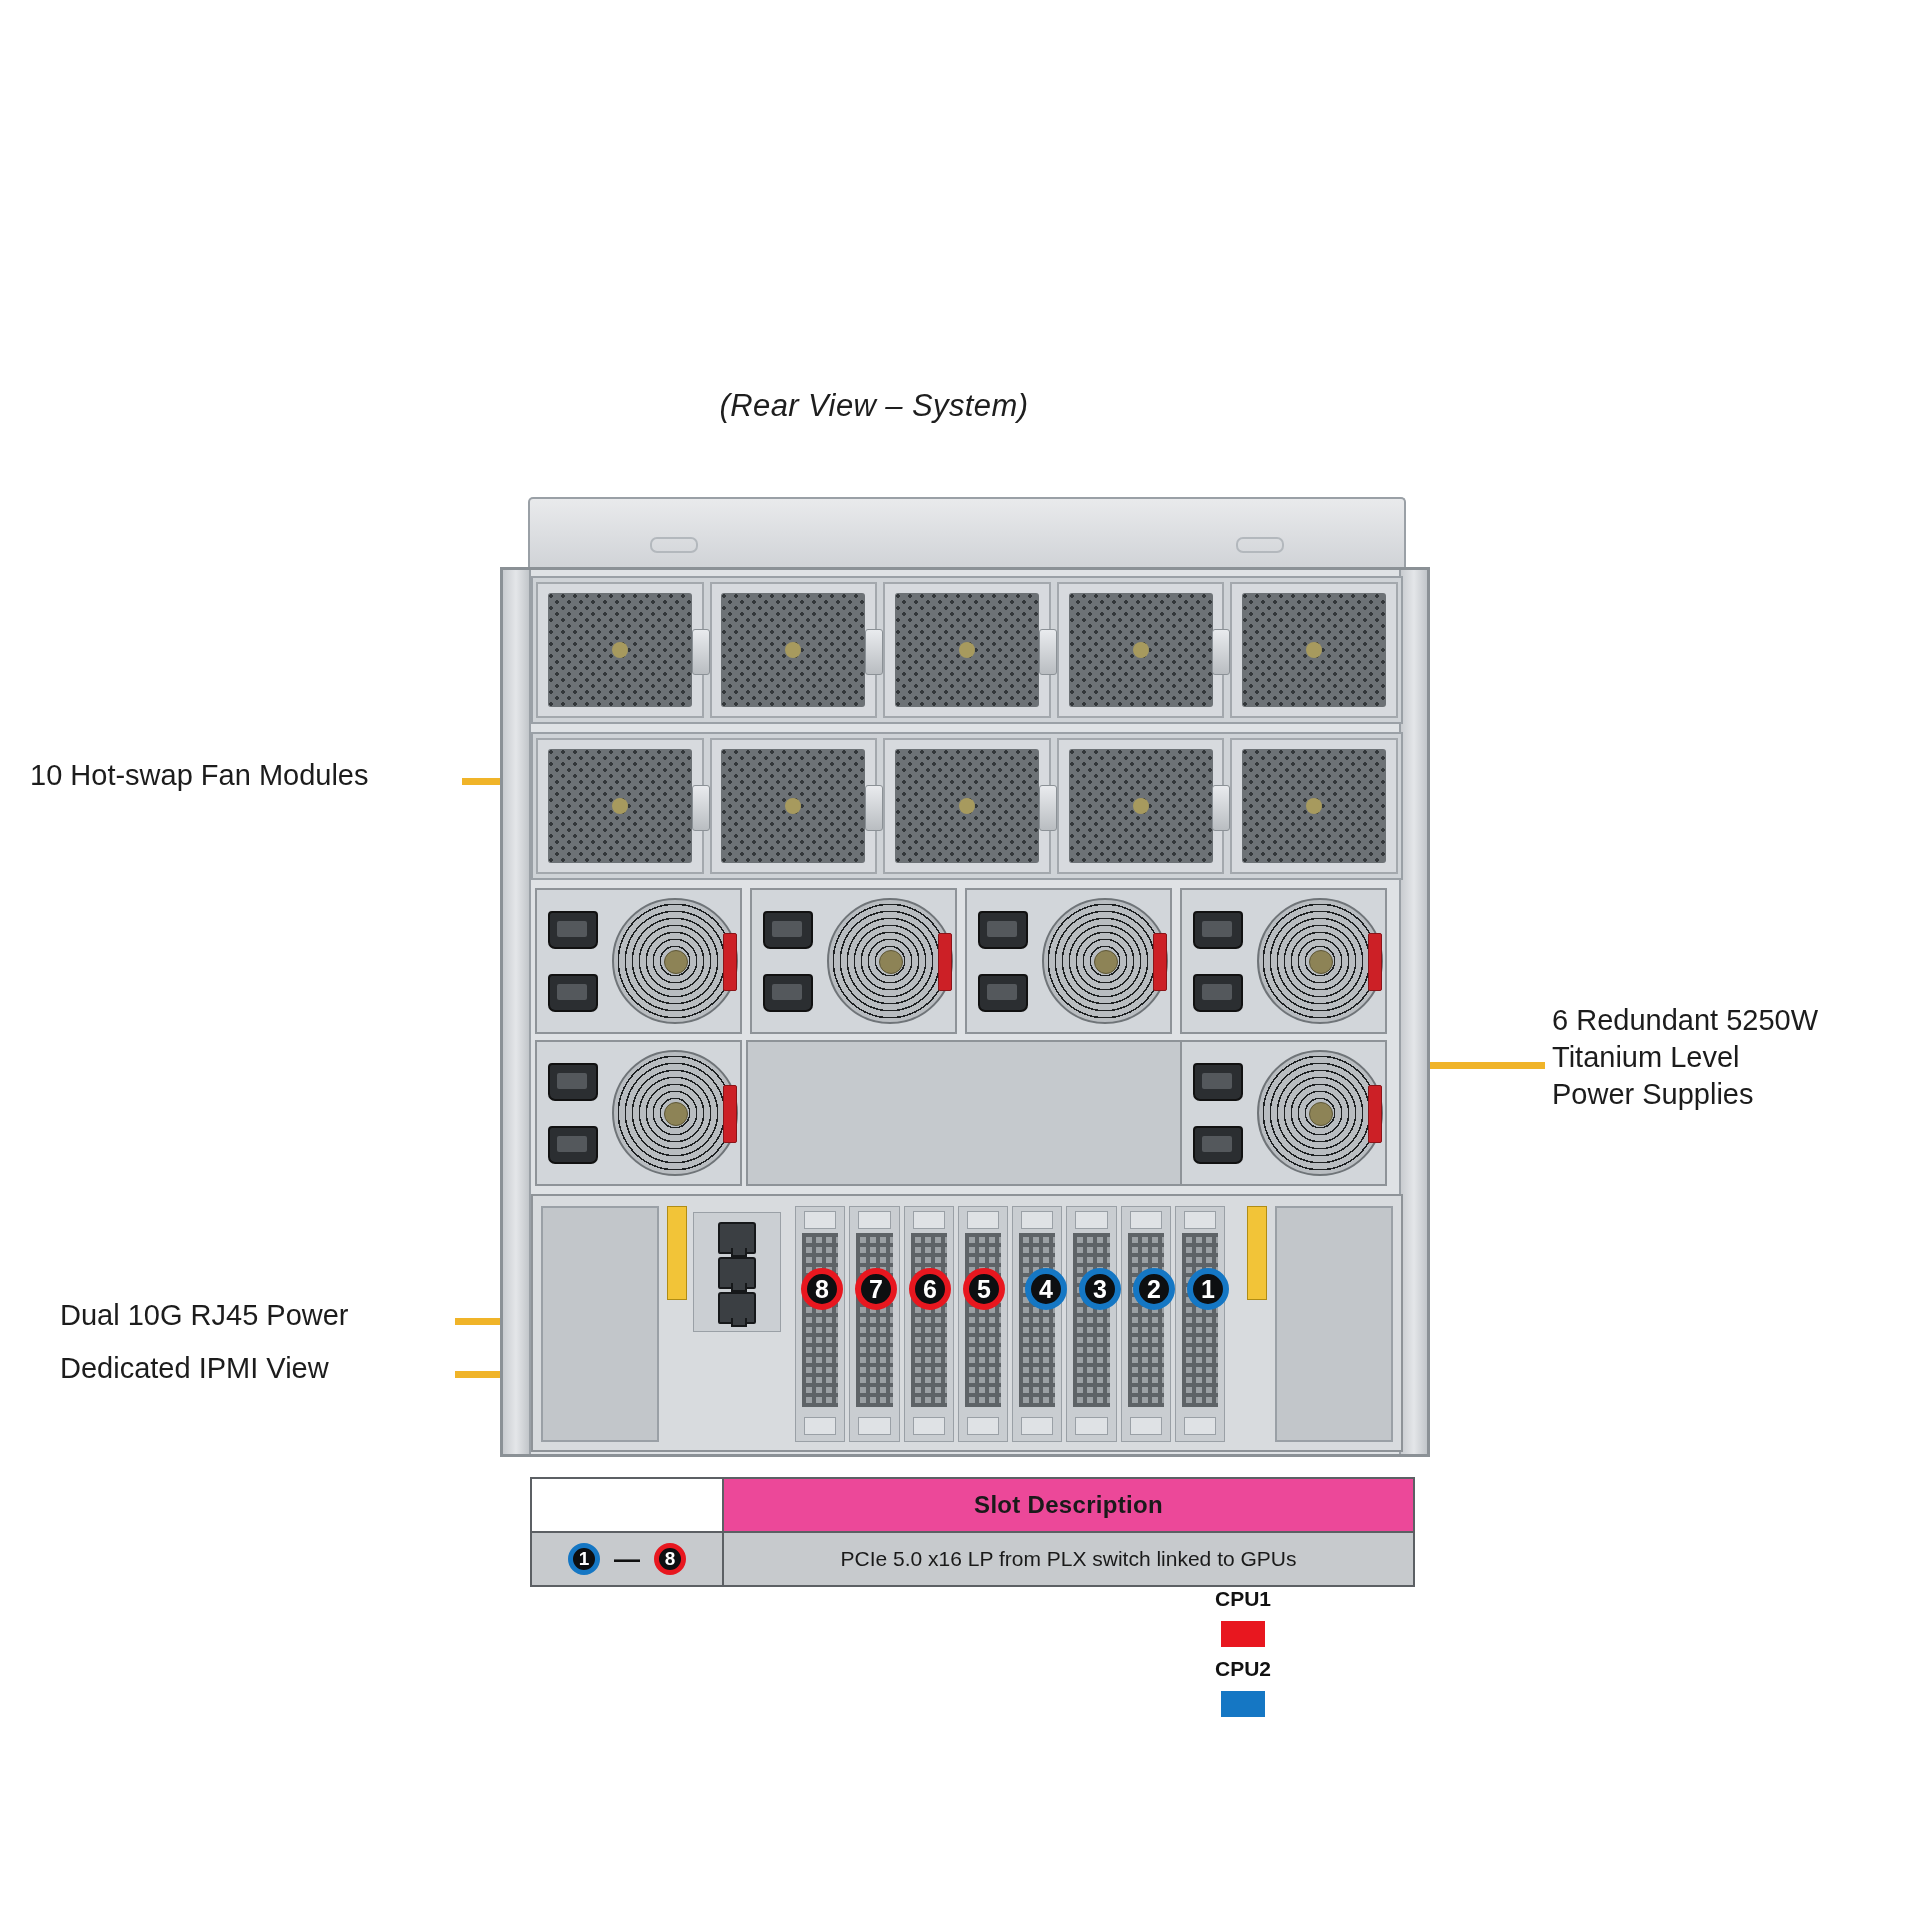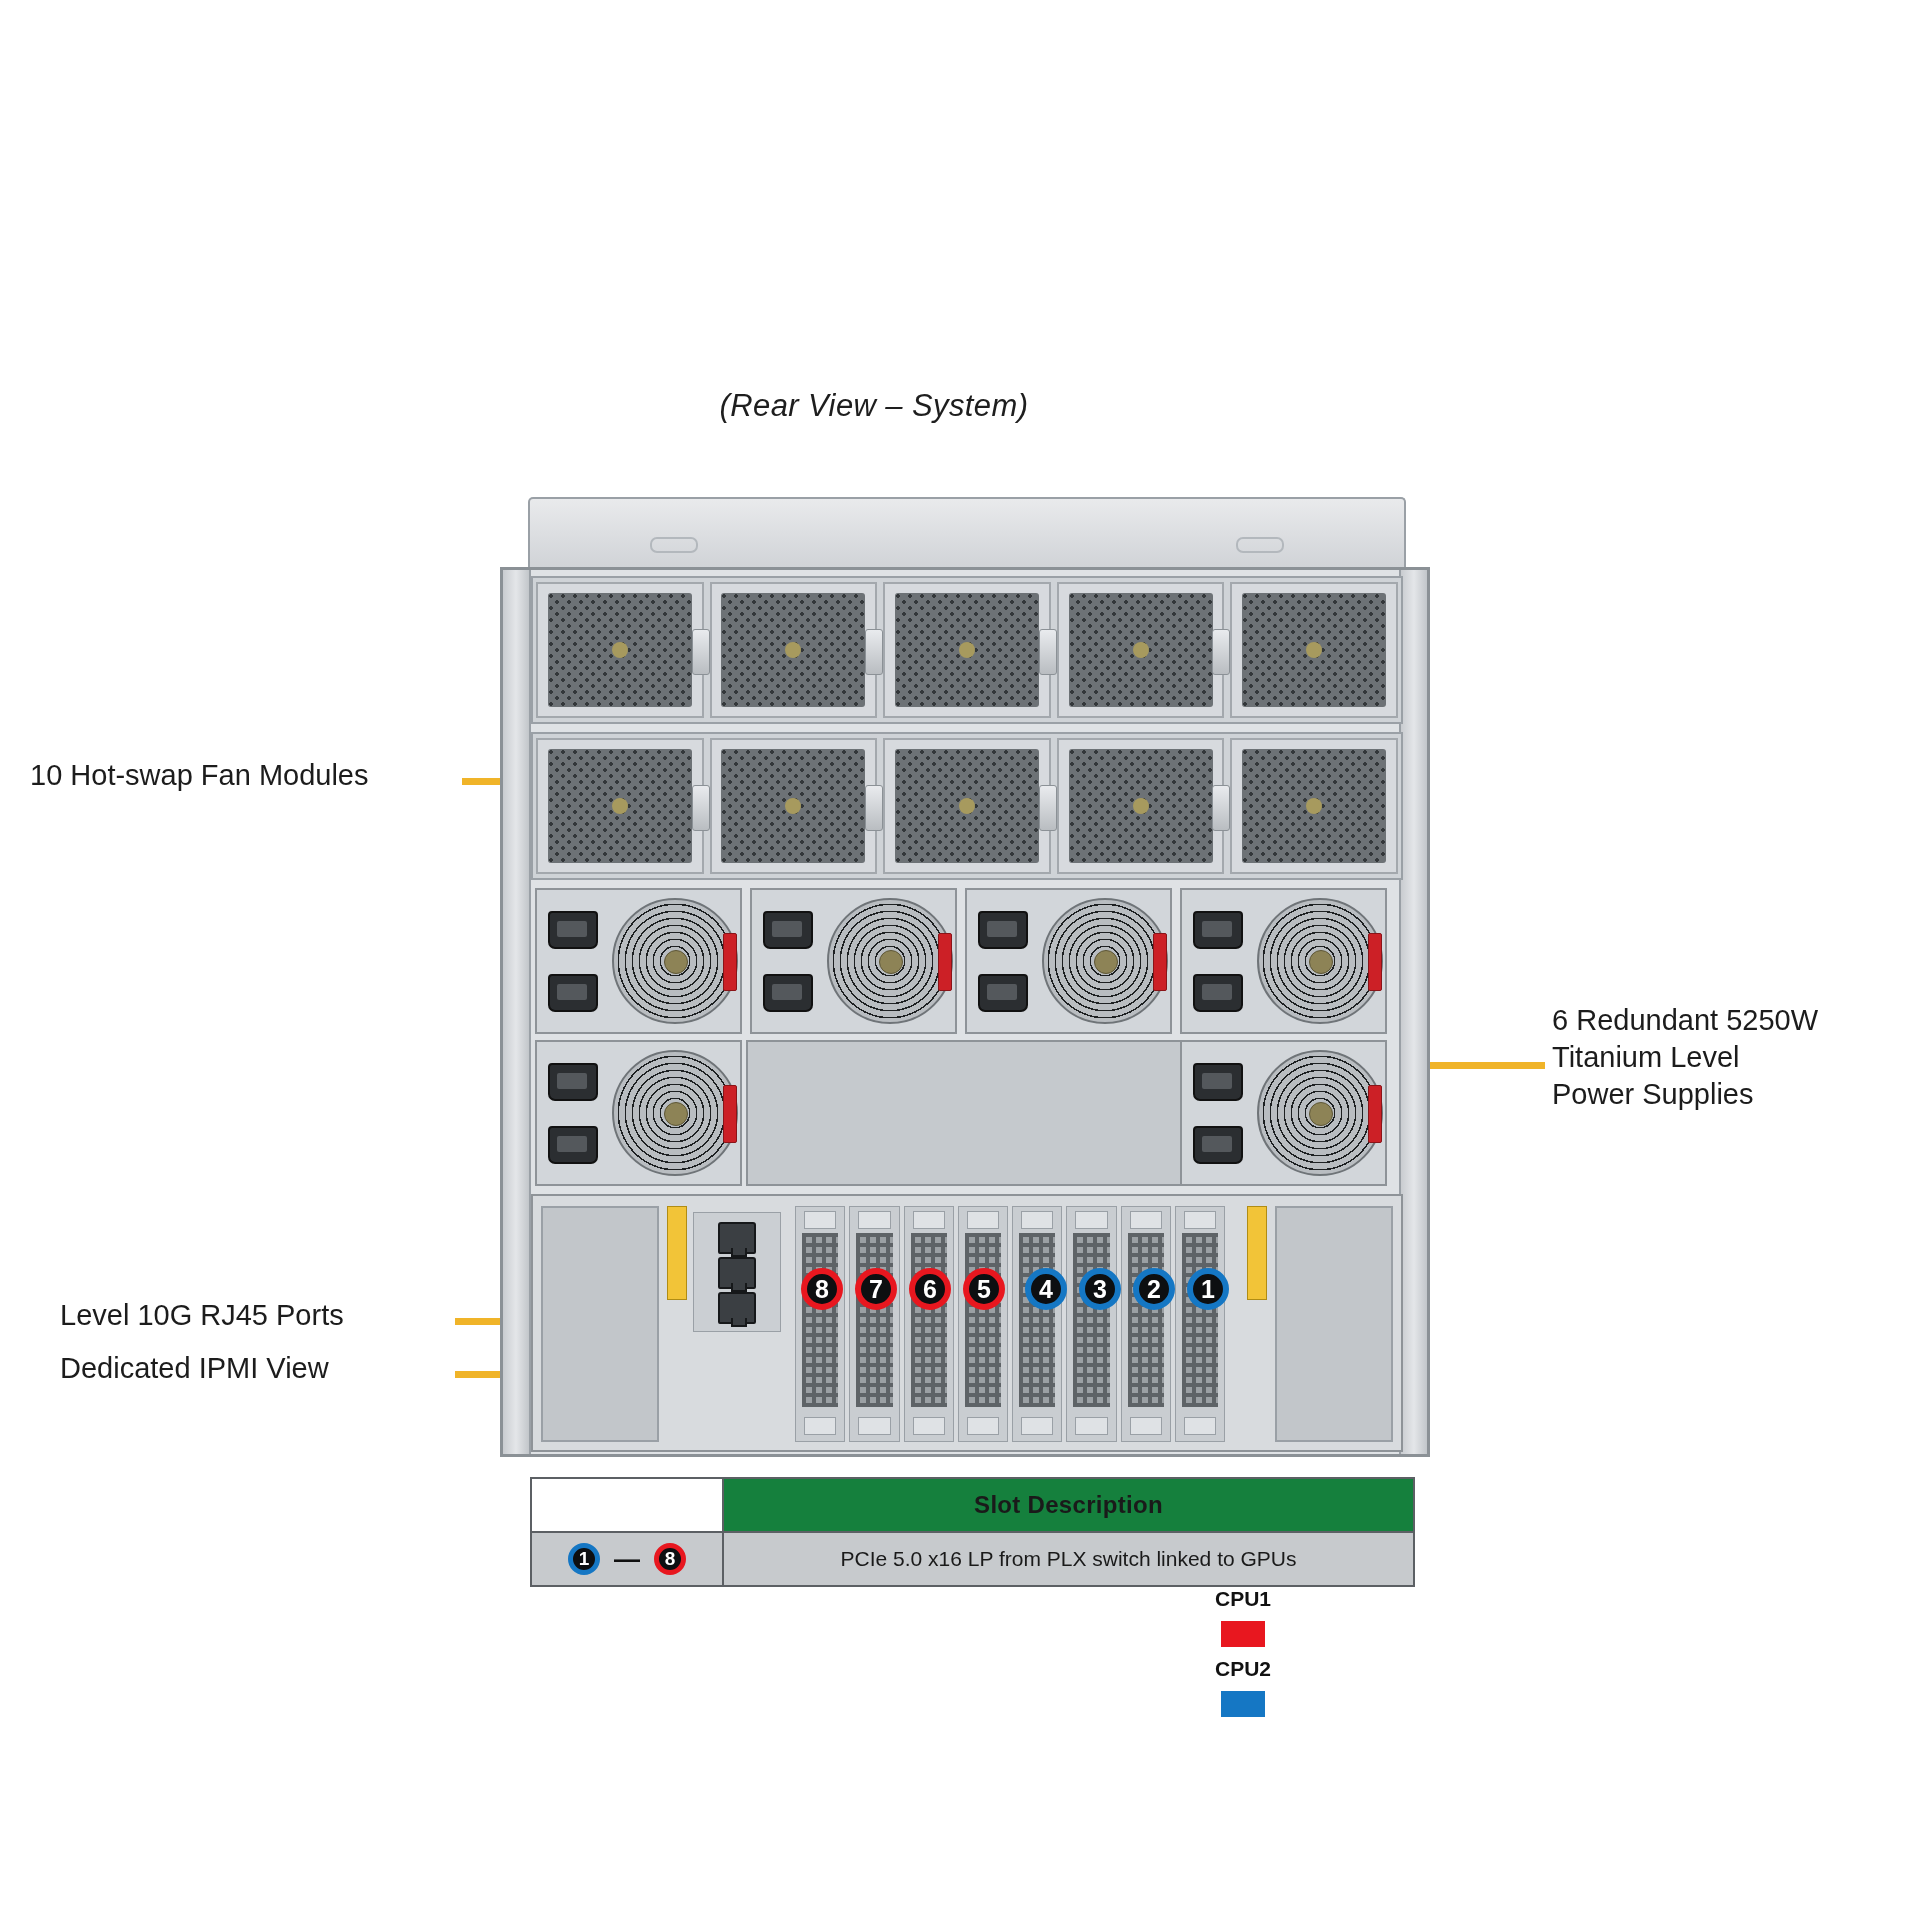--- a/index.html
+++ b/index.html
@@ -370,21 +370,21 @@
     width: 885px;
     border-collapse: collapse;
     font-size: 24px;
   }
   #slot-table td, #slot-table th {
     border: 2px solid #5c6064;
     padding: 0;
     height: 52px;
   }
   #slot-table .col-key  { width: 190px; background: #ffffff; }
-  #slot-table .col-desc { background: #15803d; text-align: center; font-weight: bold; letter-spacing: 0.3px; }
+  #slot-table .col-desc { background: #ec4899; text-align: center; font-weight: bold; letter-spacing: 0.3px; }
   #slot-table .row-body td { background: #c7cacd; }
   #slot-table .key-cell {
     display: flex;
     align-items: center;
     justify-content: center;
     gap: 14px;
     height: 52px;
   }
   .mini-badge {
     width: 32px; height: 32px;
@@ -425,21 +425,21 @@
 <body>
 
 <div id="view-title">(Rear View – System)</div>
 
 <div class="callout right-align" id="label-fans">10 Hot-swap Fan Modules</div>
 
 <div class="callout" id="label-psu">6 Redundant 5250W
 Titanium Level
 Power Supplies</div>
 
-<div class="callout right-align" id="label-rj45">Level 10G RJ45 Ports</div>
+<div class="callout right-align" id="label-rj45">Dual 10G RJ45 Power</div>
 
 <div class="callout right-align" id="label-ipmi">Dedicated IPMI View</div>
 
 <div class="leader h" style="left:462px; top:778px; width:250px;"></div>
 
 <div class="leader h" style="left:1175px; top:1062px; width:370px;"></div>
 <div class="leader v" style="left:665px; top:1000px; height:215px;"></div>
 <div class="leader h" style="left:665px; top:1059px; width:520px;"></div>
 <div class="leader v" style="left:1305px; top:1059px; height:160px;"></div>
 

